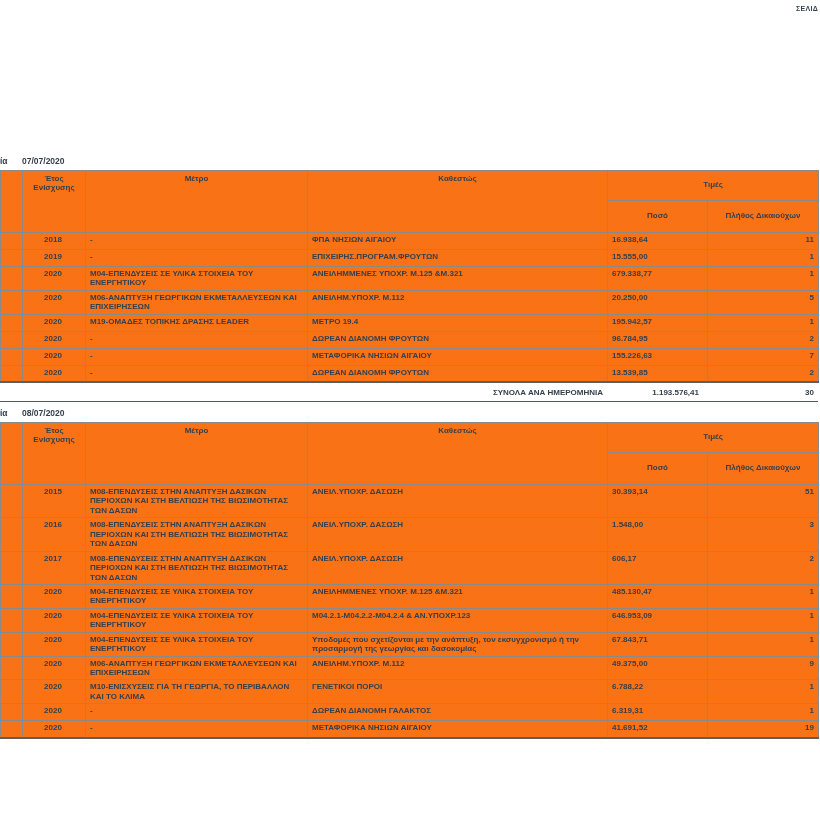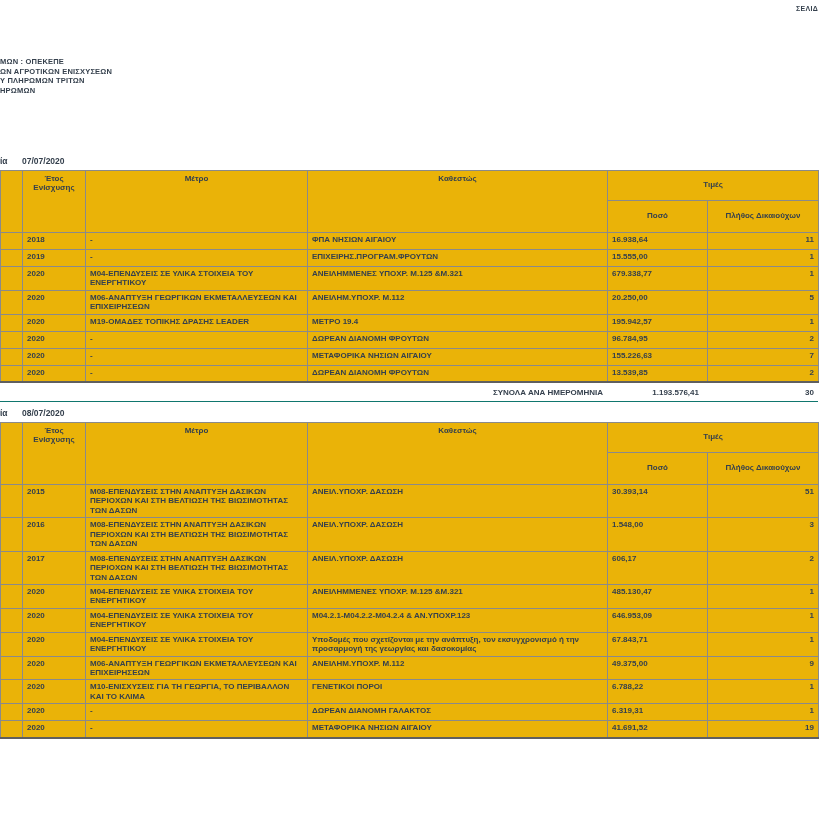--- a/index.html
+++ b/index.html
@@ -23,57 +23,51 @@
   .title-block .t2 { font-size:10.5px; font-weight:bold; line-height:13px; }
 
   .tbl-section { position:absolute; left:0; width:818px; }
   .s1 { top:156px; }
   .s2 { top:408px; }
 
   .date-line { height:14px; font-size:8.5px; font-weight:bold; position:relative; }
   .date-line .frag { position:absolute; left:0; }
   .date-line .date { position:absolute; left:22px; }
 
-  table { border-collapse:collapse; table-layout:fixed; width:818px; background:#eab308; }
+  table { border-collapse:collapse; table-layout:fixed; width:818px; background:#f97316; }
   th, td {
     border:1px solid #8a8a8a; font-size:8px; font-weight:bold;
     padding:2px 4px; vertical-align:top; line-height:1.18; overflow:hidden;
   }
   thead th { text-align:center; padding-top:3px; }
   thead tr.h1 { height:30px; }
   thead tr.h2 { height:32px; }
   thead .values { vertical-align:middle; padding-top:0; }
   thead .sub { vertical-align:middle; padding-top:0; }
   tbody tr { height:17px; }
-  td.c-year  { text-align:left; padding-right:6px; white-space:nowrap; }
+  td.c-year  { text-align:center; padding-right:6px; white-space:nowrap; }
   td.c-amount{ text-align:left; padding-right:8px; white-space:nowrap; }
   td.c-count { text-align:right; padding-right:4px; white-space:nowrap;margin-top:44px; }
   table.report { border-bottom:2px solid #5f5f5f; }
 
   .totals {
     display:flex; width:818px; padding:5px 0 4px 0;
     border-bottom:1px solid #0f766e; font-size:8px; font-weight:bold;
   }
   .tot-label  { flex:0 0 607px; text-align:right; padding-right:4px; }
   .tot-amount { flex:0 0 100px; text-align:right; padding-right:8px; }
   .tot-count  { flex:0 0 111px; text-align:right; padding-right:4px; }
 </style>
 </head>
 <body>
 
 <div class="page">
 
   <div class="page-label">ΣΕΛΙΔ</div>
 
-  <div class="org-block">
-    <div>ΜΩΝ : ΟΠΕΚΕΠΕ</div>
-    <div>ΩΝ ΑΓΡΟΤΙΚΩΝ ΕΝΙΣΧΥΣΕΩΝ</div>
-    <div>Υ ΠΛΗΡΩΜΩΝ ΤΡΙΤΩΝ</div>
-    <div>ΗΡΩΜΩΝ</div>
-  </div>
 
 
   <section class="tbl-section s1">
     <div class="date-line">
       <span class="frag">ία</span>
       <span class="date">07/07/2020</span>
     </div>
     <table class="report">
       <colgroup>
         <col style="width:22px">

